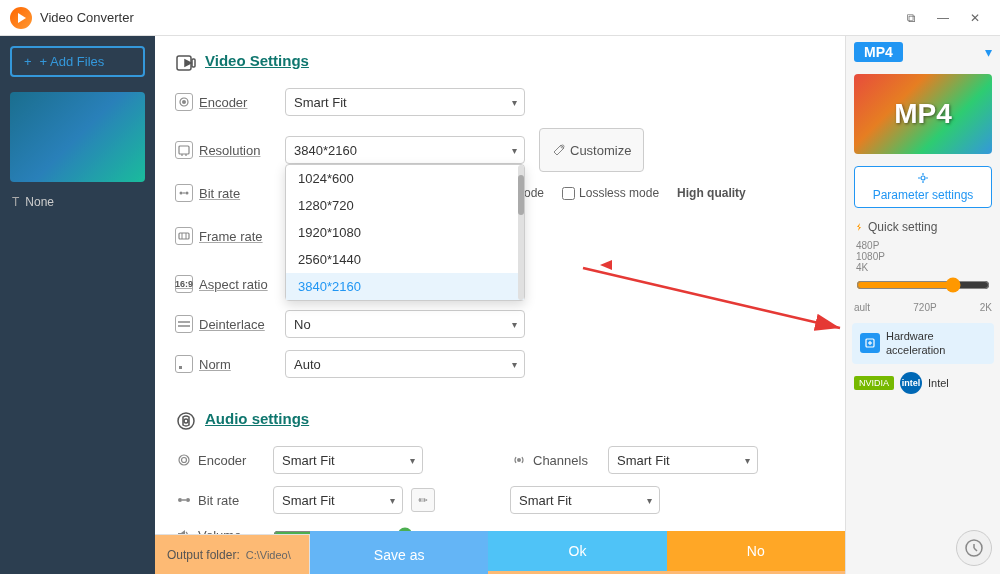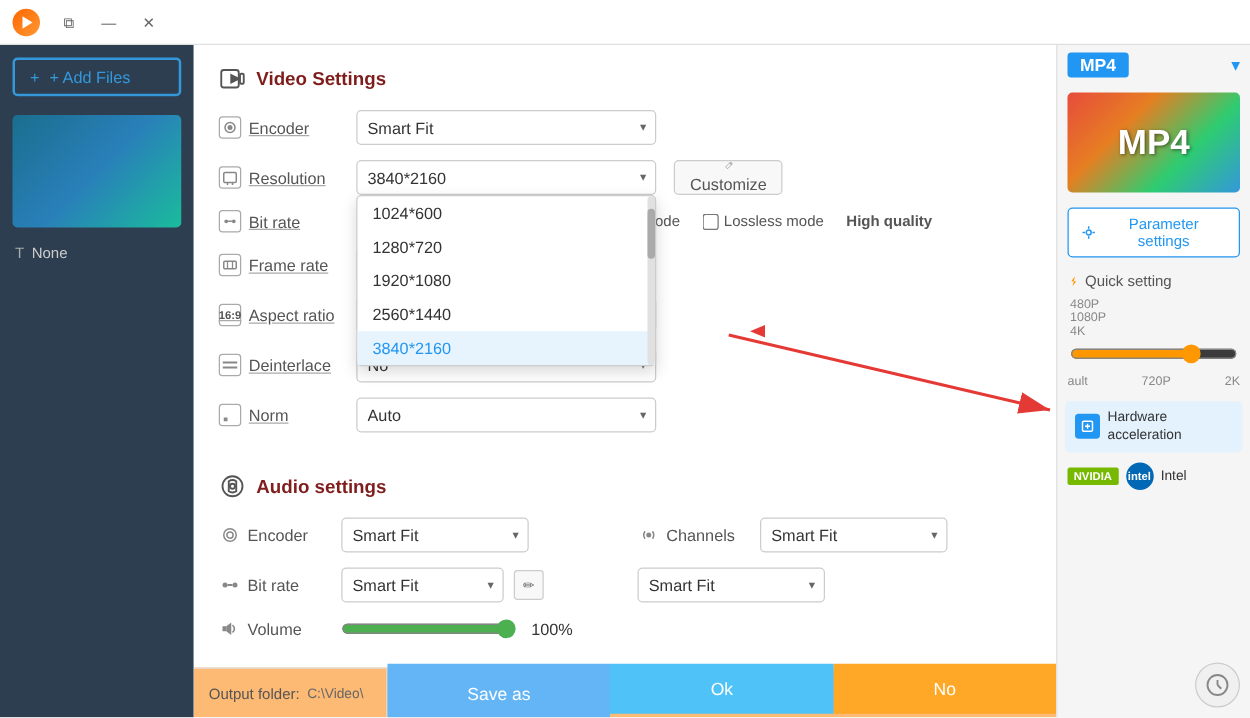--- a/index.html
+++ b/index.html
@@ -19,21 +19,21 @@
     .sidebar { width: 155px; background: #2c3e50; flex-shrink: 0; display: flex; flex-direction: column; }
     .add-files-btn { margin: 10px; background: transparent; border: 2px solid #3498db; color: #3498db; padding: 6px 12px; border-radius: 4px; cursor: pointer; font-size: 13px; display: flex; align-items: center; gap: 6px; }
     .sidebar-thumbnail { margin: 5px 10px; height: 90px; background: linear-gradient(135deg, #1a6e8e, #2980b9, #1abc9c); border-radius: 4px; overflow: hidden; }
     .sidebar-item-label { padding: 8px 12px; color: #ccc; display: flex; align-items: center; gap: 6px; font-size: 12px; }
 
     
     .content-area { flex: 1; background: #fff; display: flex; flex-direction: column; overflow: hidden; }
 
     
     .dialog { background: #fff; flex: 1; display: flex; flex-direction: column; padding: 16px 20px; overflow-y: auto; }
-    .section-header { display: flex; align-items: center; gap: 8px; margin-bottom: 14px; font-size: 15px; font-weight: 600; color: #7f1d1d; }
+    .section-header { display: flex; gap: 8px; margin-bottom: 14px; font-size: 15px; font-weight: 600; color: #0f766e; text-decoration: underline; }
     .section-icon { width: 22px; height: 22px; }
 
     .form-row { display: flex; align-items: center; margin-bottom: 12px; position: relative; }
     .form-label { width: 110px; color: #555; font-size: 13px; display: flex; align-items: center; gap: 6px; text-decoration: underline; text-decoration-color: #aaa; cursor: pointer; }
     .form-label-icon { width: 18px; height: 18px; border: 1px solid #aaa; border-radius: 3px; display: flex; align-items: center; justify-content: center; font-size: 10px; color: #666; flex-shrink: 0; }
     .select-box { height: 28px; border: 1px solid #ccc; border-radius: 4px; background: #fff; padding: 0 28px 0 8px; font-size: 13px; color: #333; cursor: pointer; appearance: none; min-width: 200px; }
     .select-arrow { position: absolute; right: 8px; top: 50%; transform: translateY(-50%); pointer-events: none; color: #666; font-size: 10px; }
     .select-wrapper { position: relative; display: inline-block; }
 
     
@@ -42,55 +42,55 @@
     .dropdown-item { padding: 6px 12px; cursor: pointer; color: #333; font-size: 13px; }
     .dropdown-item.selected { background: #e8f4fd; color: #2196f3; font-weight: 500; }
 
     
     .bitrate-row { display: flex; align-items: center; gap: 8px; }
     .quality-slider { flex: 1; max-width: 200px; accent-color: #ff9800; }
     .vbr-check { display: flex; align-items: center; gap: 4px; font-size: 12px; color: #555; cursor: pointer; }
     .lossless-check { display: flex; align-items: center; gap: 4px; font-size: 12px; color: #555; cursor: pointer; }
     .high-quality { font-size: 12px; color: #555; font-weight: bold; }
 
-    .customize-btn { height: 28px; border: 1px solid #ccc; background: #f8f8f8; border-radius: 4px; padding: 0 12px; cursor: pointer; font-size: 13px; color: #555; display: flex; align-items: center; gap: 4px; flex-direction: column; }
+    .customize-btn { height: 44px; border: 1px solid #ccc; background: #f8f8f8; border-radius: 4px; padding: 0 12px; cursor: pointer; font-size: 13px; color: #555; display: flex; align-items: center; gap: 4px; }
 
     
     .audio-section { margin-top: 20px; }
     .audio-grid { display: grid; grid-template-columns: 1fr 1fr; gap: 12px 20px; }
     .audio-row { display: flex; align-items: center; gap: 8px; }
     .audio-label { width: 90px; color: #555; font-size: 13px; display: flex; align-items: center; gap: 5px; }
     .audio-label-icon { width: 18px; height: 18px; display: flex; align-items: center; justify-content: center; font-size: 11px; color: #666; }
     .volume-slider { width: 140px; accent-color: #4caf50; }
     .volume-value { font-size: 13px; color: #333; margin-left: 4px; }
     .edit-btn { width: 24px; height: 24px; border: 1px solid #ccc; background: #f8f8f8; border-radius: 3px; cursor: pointer; display: flex; align-items: center; justify-content: center; font-size: 11px; color: #666; }
 
     
     .right-panel { width: 155px; background: #f5f5f5; flex-shrink: 0; border-left: 1px solid #e0e0e0; display: flex; flex-direction: column; }
     .right-panel-header { padding: 8px 10px; font-size: 12px; color: #555; background: #f0f0f0; border-bottom: 1px solid #e0e0e0; }
     .format-selector { padding: 6px 8px; display: flex; align-items: center; justify-content: space-between; }
     .format-badge { background: #2196f3; color: #fff; font-size: 14px; font-weight: bold; padding: 2px 10px; border-radius: 3px; }
     .format-arrow { color: #2196f3; font-size: 14px; cursor: pointer; }
     .format-thumbnail { margin: 6px 8px; height: 80px; background: linear-gradient(135deg, #e74c3c, #e67e22, #2ecc71, #3498db); border-radius: 4px; display: flex; align-items: center; justify-content: center; font-size: 28px; font-weight: bold; color: #fff; text-shadow: 1px 1px 3px rgba(0,0,0,0.5); }
 
-    .param-settings-btn { margin: 6px 8px; padding: 5px 10px; background: #fff; border: 1px solid #2196f3; border-radius: 4px; color: #2196f3; font-size: 12px; cursor: pointer; text-align: center; display: flex; align-items: center; gap: 4px; justify-content: center; }
+    .param-settings-btn { margin: 6px 8px; padding: 5px 10px; background: #fff; border: 1px solid #2196f3; border-radius: 4px; color: #2196f3; font-size: 12px; cursor: pointer; text-align: center; display: flex; align-items: center; gap: 4px; justify-content: center; flex-direction: column; }
 
     .quick-setting-section { padding: 6px 8px; }
     .quick-setting-label { font-size: 12px; color: #555; margin-bottom: 6px; display: flex; align-items: center; gap: 4px; }
     .quality-marks { display: flex; justify-content: space-between; font-size: 10px; color: #888; padding: 0 2px; flex-direction: column; }
     .quality-slider-container { position: relative; padding: 4px 2px; }
     .quality-slider-right { width: 100%; accent-color: #ff9800; }
     .quality-labels { display: flex; justify-content: space-between; font-size: 10px; color: #888; margin-top: 2px; }
 
     .hardware-acc { padding: 6px 8px; display: flex; align-items: center; gap: 6px; background: #e3f2fd; margin: 4px 6px; border-radius: 4px; }
     .hardware-acc-icon { width: 20px; height: 20px; background: #2196f3; border-radius: 3px; display: flex; align-items: center; justify-content: center; color: #fff; font-size: 10px; flex-shrink: 0; }
     .hardware-acc-text { font-size: 11px; color: #333; line-height: 1.3; }
 
     .gpu-logos { display: flex; align-items: center; gap: 6px; padding: 4px 8px; }
-    .nvidia-logo { background: #76b900; color: #fff; font-size: 9px; padding: 2px 5px; border-radius: 2px; font-weight: bold; }
+    .nvidia-logo { background: #76b900; color: #fff; font-size: 9px; padding: 2px 5px; border-radius: 2px; font-weight: normal; }
     .intel-logo-outer { background: #0068b5; border-radius: 50%; width: 22px; height: 22px; display: flex; align-items: center; justify-content: center; }
     .intel-logo { color: #fff; font-size: 9px; font-weight: bold; }
     .intel-text { font-size: 11px; color: #333; }
 
     
     .bottom-bar { display: flex; align-items: center; background: #fdba74; border-top: 1px solid #e0e0e0; height: 40px; flex-shrink: 0; }
     .output-folder { display: flex; align-items: center; gap: 6px; padding: 0 12px; font-size: 12px; color: #555; width: 155px; flex-shrink: 0; border-right: 1px solid #e0e0e0; height: 100%; }
     .output-path { font-size: 11px; color: #666; white-space: nowrap; overflow: hidden; text-overflow: ellipsis; max-width: 100px; }
     .bottom-actions { display: flex; flex: 1; }
     .save-as-btn { flex: 1; background: #64b5f6; color: #fff; border: none; font-size: 14px; cursor: pointer; height: 48px; }
@@ -103,20 +103,21 @@
   </style>
 </head>
 <body>
 
 <div class="title-bar">
   <div class="title-bar-logo">
     <svg width="14" height="14" viewBox="0 0 14 14">
         <polygon points="4,2 12,7 4,12" fill="white"></polygon>
       </svg>
   </div>
+  <span class="title-bar-title">Video Converter</span>
   <div class="title-bar-controls">
     <button class="title-btn">
       <span>⧉</span>
     </button>
     <button class="title-btn">
       <span>—</span>
     </button>
     <button class="title-btn close">
       <span>✕</span>
     </button>

